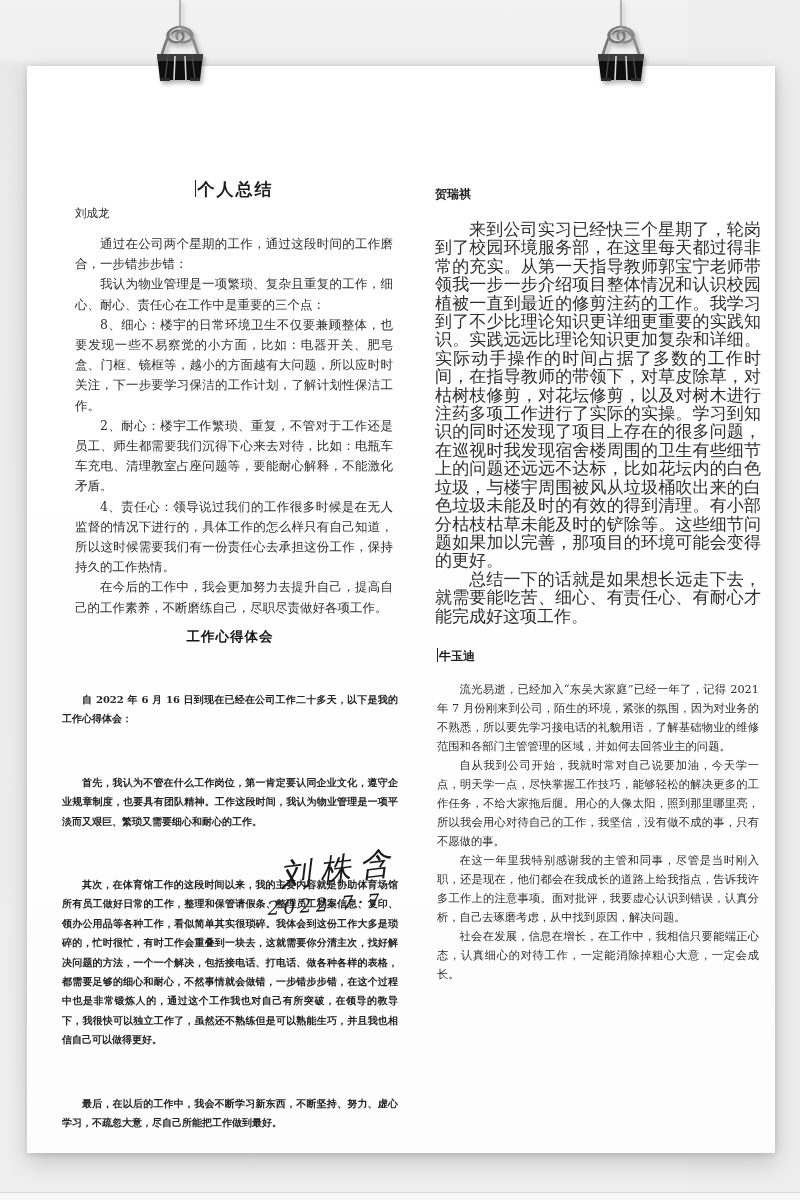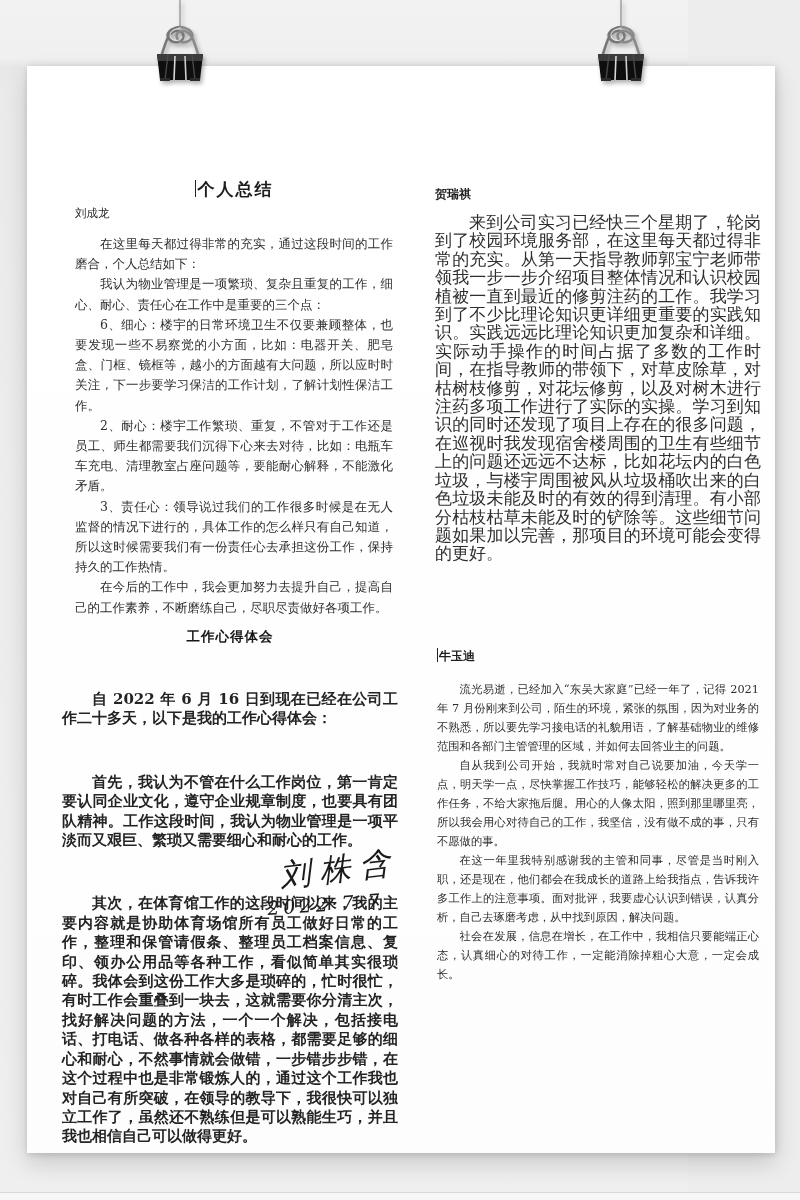--- a/index.html
+++ b/index.html
@@ -29,26 +29,26 @@
   .doc { position:absolute; color:#2e2e2e; }
   .doc p { text-align:justify; text-indent:2em; margin:0; }
 
   .doc-tl { left:48px; top:112px; width:318px; }
   .doc-tl .doc-title { font-size:17px; font-weight:bold; text-align:center; letter-spacing:2px; color:#1d1d1d; }
   .doc-tl .doc-title::before { content:""; display:inline-block; width:1px; height:17px; background:#222; margin-right:2px; vertical-align:-2px; }
   .doc-tl .doc-author { font-size:11.5px; margin:5px 0 13px 0; color:#2a2a2a; }
   .doc-tl p { font-size:12.5px; line-height:20.2px; }
 
   .doc-tr { left:408px; top:120px; width:326px; }
-  .doc-tr .doc-heading { font-size:12px; font-weight:bold; color:#1d1d1d; margin-bottom:10px; }
+  .doc-tr .doc-heading { font-size:12px; font-weight:bold; color:#1d1d1d; margin-bottom:17px; }
   .doc-tr p { font-size:17px; line-height:18.4px; }
 
   .doc-bl { left:35px; top:562px; width:336px; color:#242424; }
   .doc-bl .doc-title { font-size:13.5px; font-weight:bold; text-align:center; letter-spacing:1px; color:#161616; margin-bottom:11px; }
-  .doc-bl p { font-size:15px; line-height:19.4px; font-weight:600;margin-top:44px; }
+  .doc-bl p { font-size:10px; line-height:19.4px; font-weight:600;margin-top:44px; }
 
   .doc-br { left:410px; top:558px; width:322px;margin-top:24px; }
   .doc-br .doc-heading { font-size:12px; font-weight:bold; color:#1d1d1d; margin-bottom:15px; }
   .doc-br .doc-heading::before { content:""; display:inline-block; width:1px; height:14px; background:#222; margin-right:1px; vertical-align:-2px; }
   .doc-br p { font-size:11.3px; line-height:19px; }
 
   
   .signature { position:absolute; left:252px; top:778px; width:190px; color:#1a1a1a; }
   .sig-name { font-size:31px; font-style:italic; letter-spacing:9px; transform:rotate(-7deg);
     font-family:"DejaVu Serif", cursive, serif; }
@@ -58,31 +58,32 @@
 </head>
 <body>
 
 <div class="scene">
 
   <div class="paper">
 
     <section class="doc doc-tl">
       <div class="doc-title">个人总结</div>
       <div class="doc-author">刘成龙</div>
-      <p>在这里每天都过得非常的充实，通过这段时间的工作磨合，个人总结如下：</p>
+      <p>通过在公司两个星期的工作，通过这段时间的工作磨合，一步错步步错：</p>
       <p>我认为物业管理是一项繁琐、复杂且重复的工作，细心、耐心、责任心在工作中是重要的三个点：</p>
-      <p>6、细心：楼宇的日常环境卫生不仅要兼顾整体，也要发现一些不易察觉的小方面，比如：电器开关、肥皂盒、门框、镜框等，越小的方面越有大问题，所以应时时关注，下一步要学习保洁的工作计划，了解计划性保洁工作。</p>
+      <p>8、细心：楼宇的日常环境卫生不仅要兼顾整体，也要发现一些不易察觉的小方面，比如：电器开关、肥皂盒、门框、镜框等，越小的方面越有大问题，所以应时时关注，下一步要学习保洁的工作计划，了解计划性保洁工作。</p>
       <p>2、耐心：楼宇工作繁琐、重复，不管对于工作还是员工、师生都需要我们沉得下心来去对待，比如：电瓶车车充电、清理教室占座问题等，要能耐心解释，不能激化矛盾。</p>
-      <p>3、责任心：领导说过我们的工作很多时候是在无人监督的情况下进行的，具体工作的怎么样只有自己知道，所以这时候需要我们有一份责任心去承担这份工作，保持持久的工作热情。</p>
+      <p>4、责任心：领导说过我们的工作很多时候是在无人监督的情况下进行的，具体工作的怎么样只有自己知道，所以这时候需要我们有一份责任心去承担这份工作，保持持久的工作热情。</p>
       <p>在今后的工作中，我会更加努力去提升自己，提高自己的工作素养，不断磨练自己，尽职尽责做好各项工作。</p>
     </section>
 
     <section class="doc doc-tr">
       <div class="doc-heading">贺瑞祺</div>
       <p>来到公司实习已经快三个星期了，轮岗到了校园环境服务部，在这里每天都过得非常的充实。从第一天指导教师郭宝宁老师带领我一步一步介绍项目整体情况和认识校园植被一直到最近的修剪注药的工作。我学习到了不少比理论知识更详细更重要的实践知识。实践远远比理论知识更加复杂和详细。实际动手操作的时间占据了多数的工作时间，在指导教师的带领下，对草皮除草，对枯树枝修剪，对花坛修剪，以及对树木进行注药多项工作进行了实际的实操。学习到知识的同时还发现了项目上存在的很多问题，在巡视时我发现宿舍楼周围的卫生有些细节上的问题还远远不达标，比如花坛内的白色垃圾，与楼宇周围被风从垃圾桶吹出来的白色垃圾未能及时的有效的得到清理。有小部分枯枝枯草未能及时的铲除等。这些细节问题如果加以完善，那项目的环境可能会变得的更好。</p>
+      <p>总结一下的话就是如果想长远走下去，就需要能吃苦、细心、有责任心、有耐心才能完成好这项工作。</p>
     </section>
 
     <section class="doc doc-bl">
       <div class="doc-title">工作心得体会</div>
       <p>自 2022 年 6 月 16 日到现在已经在公司工作二十多天，以下是我的工作心得体会：</p>
       <p>首先，我认为不管在什么工作岗位，第一肯定要认同企业文化，遵守企业规章制度，也要具有团队精神。工作这段时间，我认为物业管理是一项平淡而又艰巨、繁琐又需要细心和耐心的工作。</p>
       <p>其次，在体育馆工作的这段时间以来，我的主要内容就是协助体育场馆所有员工做好日常的工作，整理和保管请假条、整理员工档案信息、复印、领办公用品等各种工作，看似简单其实很琐碎。我体会到这份工作大多是琐碎的，忙时很忙，有时工作会重叠到一块去，这就需要你分清主次，找好解决问题的方法，一个一个解决，包括接电话、打电话、做各种各样的表格，都需要足够的细心和耐心，不然事情就会做错，一步错步步错，在这个过程中也是非常锻炼人的，通过这个工作我也对自己有所突破，在领导的教导下，我很快可以独立工作了，虽然还不熟练但是可以熟能生巧，并且我也相信自己可以做得更好。</p>
       <p>最后，在以后的工作中，我会不断学习新东西，不断坚持、努力、虚心学习，不疏忽大意，尽自己所能把工作做到最好。</p>
     </section>
 

